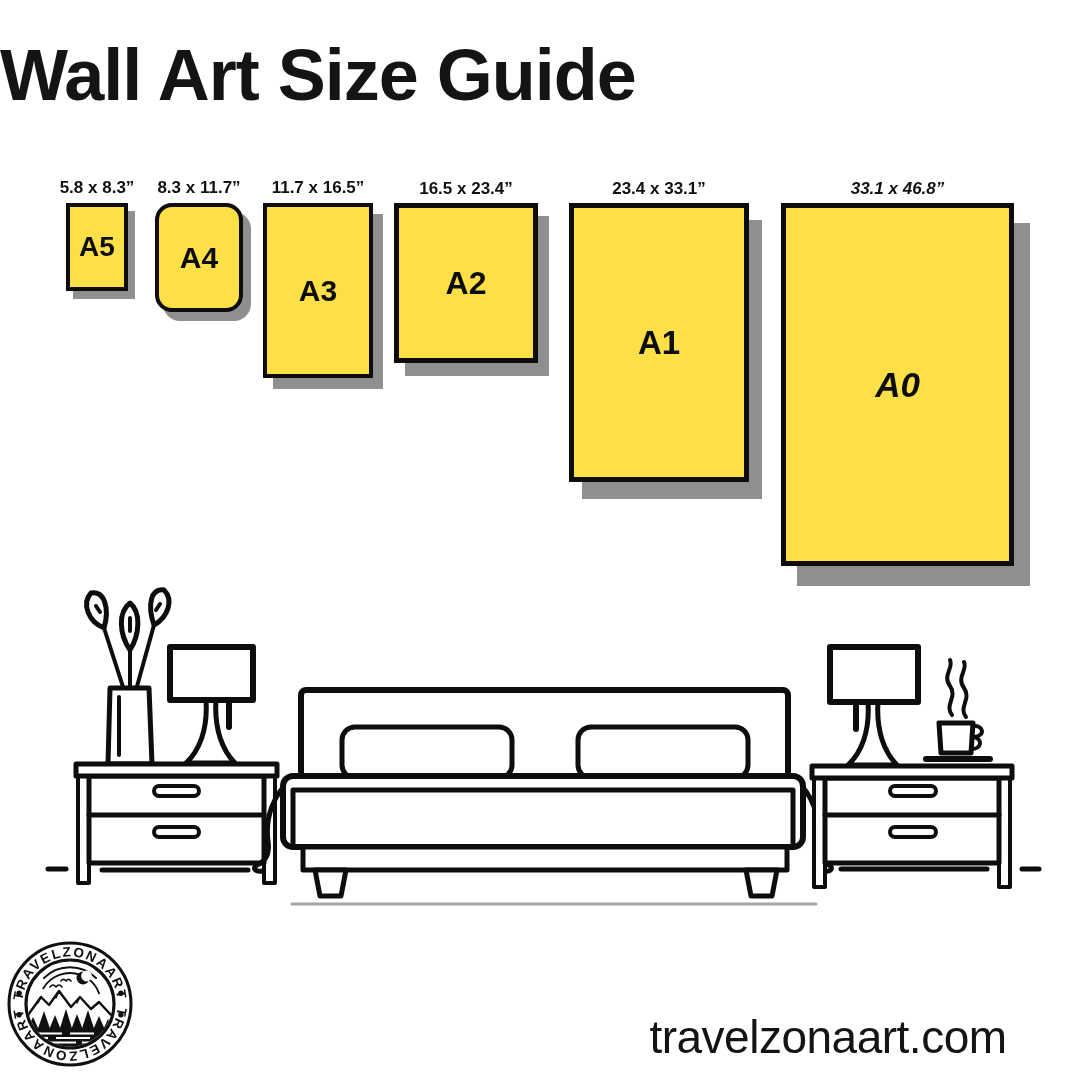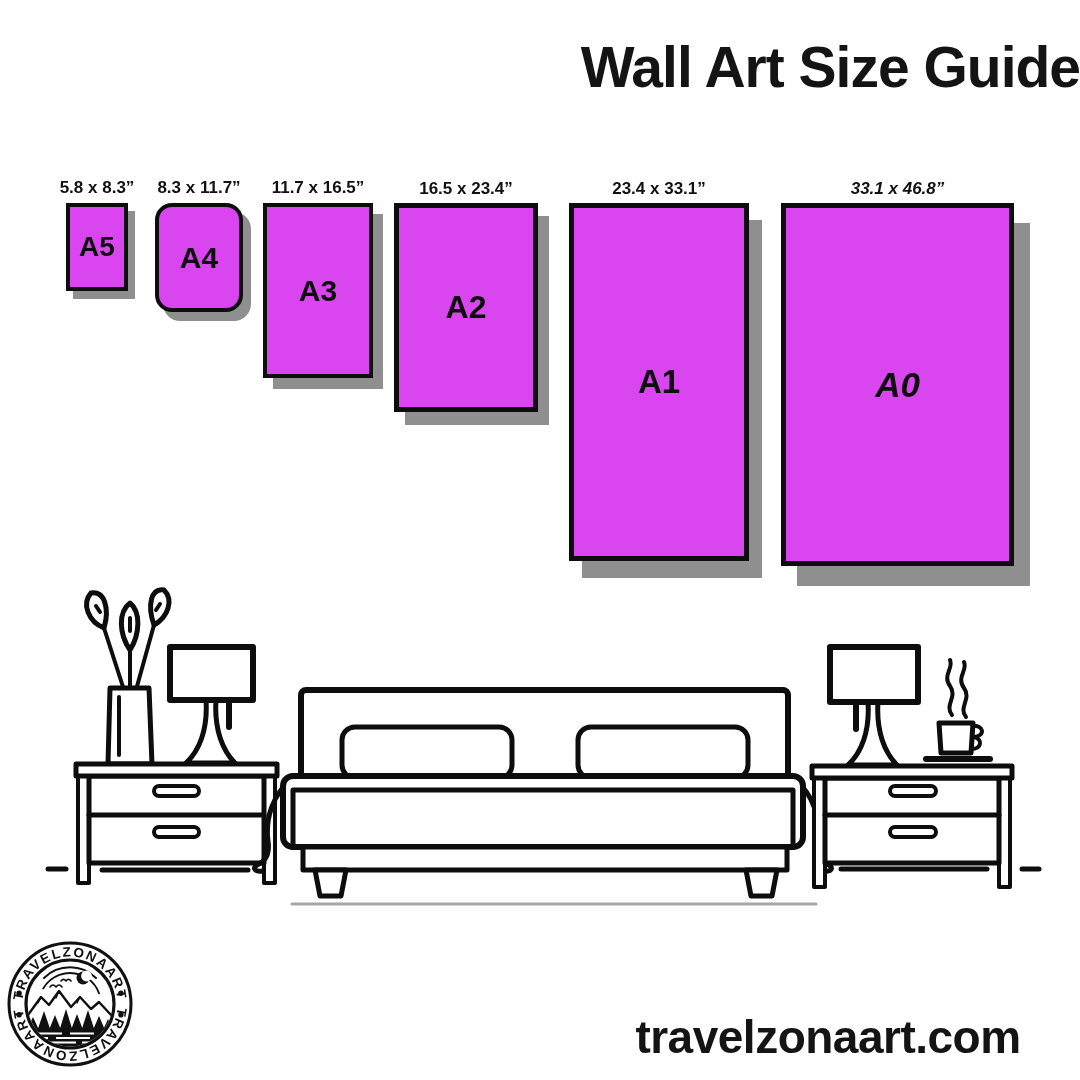--- a/index.html
+++ b/index.html
@@ -4,36 +4,36 @@
 <style>
   html,body { margin:0; padding:0; }
   body {
     width:1080px; height:1080px; background:#ffffff;
     font-family:"Liberation Sans", sans-serif; position:relative; overflow:hidden;
     color:#111;
   }
   .page { position:absolute; inset:0; }
   .title {
     position:absolute; top:34px; left:0; width:100%; margin:0;
-    text-align:right; font-size:57px; font-weight:bold; letter-spacing:-1px; color:#141414;
+    text-align:left; font-size:72px; font-weight:bold; letter-spacing:-1px; color:#141414;
   }
   #frames { position:absolute; inset:0; }
   .frame {
-    position:absolute; background:#d946ef; border:4px solid #0d0d0d; box-sizing:border-box;
+    position:absolute; background:#fde047; border:4px solid #0d0d0d; box-sizing:border-box;
     display:flex; align-items:center; justify-content:center; font-weight:bold; color:#0d0d0d;
   }
   .frame .dim {
     position:absolute; bottom:calc(100% + 9px); left:50%; transform:translateX(-50%);
     white-space:nowrap; font-size:17px; font-weight:bold; color:#111;
   }
   .scene { position:absolute; left:0; top:0; }
   .logo  { position:absolute; left:4px; top:932px; }
   .website {
     position:absolute; top:1010px; left:598px; width:460px; text-align:center;
-    font-size:46px; font-weight:bold; letter-spacing:-0.5px; color:#141414;
+    font-size:46px; font-weight:normal; letter-spacing:-0.5px; color:#141414;
   }
 </style>
 </head>
 <body>
 
 <div class="page">
 
   <h1 class="title">Wall Art Size Guide</h1>
 
   <div id="frames">
@@ -42,25 +42,25 @@
         <span class="letter">A5</span>
       </div>
       <div class="frame" style="left: 155px; top: 203px; width: 88px; height: 109px; border-width: 4px; box-shadow: rgb(143, 143, 143) 8px 9px 0px 0px; font-size: 30px; border-radius: 17px;">
         <div class="dim">8.3 x 11.7”</div>
         <span class="letter">A4</span>
       </div>
       <div class="frame" style="left: 263px; top: 203px; width: 110px; height: 175px; border-width: 4px; box-shadow: rgb(143, 143, 143) 10px 11px 0px 0px; font-size: 30px;">
         <div class="dim">11.7 x 16.5”</div>
         <span class="letter">A3</span>
       </div>
-      <div class="frame" style="left: 394px; top: 203px; width: 144px; height: 209px; border-width: 5px; box-shadow: rgb(143, 143, 143) 11px 13px 0px 0px; font-size: 32px;">
+      <div class="frame" style="left: 394px; top: 203px; width: 144px; height: 160px; border-width: 5px; box-shadow: rgb(143, 143, 143) 11px 13px 0px 0px; font-size: 32px;">
         <div class="dim">16.5 x 23.4”</div>
         <span class="letter">A2</span>
       </div>
-      <div class="frame" style="left: 569px; top: 203px; width: 180px; height: 358px; border-width: 5px; box-shadow: rgb(143, 143, 143) 13px 17px 0px 0px; font-size: 33px;">
+      <div class="frame" style="left: 569px; top: 203px; width: 180px; height: 279px; border-width: 5px; box-shadow: rgb(143, 143, 143) 13px 17px 0px 0px; font-size: 33px;">
         <div class="dim">23.4 x 33.1”</div>
         <span class="letter">A1</span>
       </div>
       <div class="frame" style="left: 781px; top: 203px; width: 233px; height: 363px; border-width: 5px; box-shadow: rgb(143, 143, 143) 16px 20px 0px 0px; font-size: 35px; font-style: italic;">
         <div class="dim">33.1 x 46.8”</div>
         <span class="letter">A0</span>
       </div>
     </div>
 
   <svg class="scene" width="1080" height="1080" viewBox="0 0 1080 1080">

